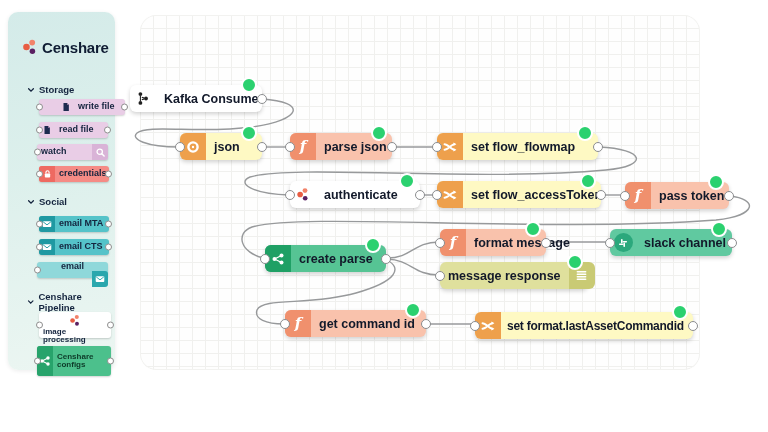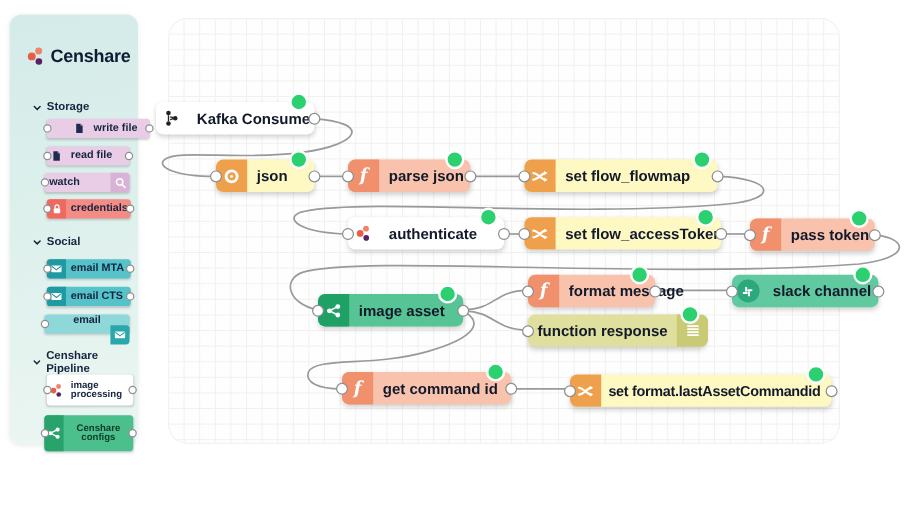--- a/index.html
+++ b/index.html
@@ -21,21 +21,21 @@
   .snode .sic.boxed-r{border-radius:0 3px 3px 0;}
   .snode .slbl{padding:0 4px;white-space:nowrap;line-height:1.05;}
   .snode .slbl.wrap{white-space:normal;font-size:8px;}
   .sport{position:absolute;width:5px;height:5px;border-radius:50%;background:#fff;
     border:1px solid #8e8e8e;top:50%;transform:translateY(-50%);}
   .sport.in{left:-3px;} .sport.out{right:-3px;}
   .s-pink{background:#e9cde6;}
   .s-red{background:#f58b85;} .s-red .sic{background:#ee6a61;}
   .s-teal{background:#55c3c9;} .s-teal .sic{background:#1f99a2;}
   .s-teal2{background:#8fd8da;} .s-teal2 .sic{background:#2aa7ad;}
-  .s-white{background:#ffffff;}
+  .s-white{background:#ffffff;flex-direction:column;}
   .s-green{background:#4cc08c;} .s-green .sic{background:#27a36b;}
   .s-pink .sic.plum{background:#d9b3d7;}
   .snode.tall{height:26px;} .snode.taller{height:30px;}
   .snode.tall .sic,.snode.taller .sic{height:100%;}
 
   
   .canvas{position:absolute;left:140px;top:15px;width:560px;height:355px;border-radius:16px;
     background:
      linear-gradient(#f0f0ee 1px,transparent 1px),
      linear-gradient(90deg,#f0f0ee 1px,transparent 1px);
@@ -86,21 +86,21 @@
 
   
   .si1{left:31px;top:87px;width:67px;padding-left:19px;}
   .si2{left:31px;top:110px;width:69px;}
   .si3{left:29px;top:132px;width:71px;}
   .si4{left:31px;top:154px;width:70px;}
   .si5{left:31px;top:204px;width:70px;}
   .si6{left:31px;top:227px;width:70px;}
   .si7{left:29px;top:250px;width:71px;flex-direction:column;}
   .si8{left:31px;top:300px;width:72px;}
-  .si9{left:29px;top:334px;width:74px;text-align:center;}
+  .si9{left:29px;top:334px;width:74px;}
   .sh1{left:19px;top:72px;} .sh2{left:19px;top:184px;} .sh3{left:19px;top:279px;}
 </style>
 </head>
 <body>
 
 <div class="stage">
 
   <div class="canvas"></div>
 
   <svg class="wires">
@@ -351,21 +351,21 @@
   <div class="node c-green n8">
     <span class="port in"></span>
     <span class="ic">
       <svg width="14" height="14" viewBox="0 0 14 14">
           <path d="M3.5 7 L10.5 3.5 M3.5 7 L10.5 10.5" stroke="#fff" stroke-width="1.3"></path>
           <circle cx="3.5" cy="7" r="2" fill="#fff"></circle>
           <circle cx="10.5" cy="3.5" r="2" fill="#fff"></circle>
           <circle cx="10.5" cy="10.5" r="2" fill="#fff"></circle>
         </svg>
       </span>
-    <span class="lbl">image asset</span>
+    <span class="lbl">create parse</span>
     <span class="dot"></span>
     <span class="port out"></span>
   </div>
 
   <div class="node c-salmon n9">
     <span class="port in"></span>
     <span class="ic">
         <span class="fglyph">f</span>
       </span>
     <span class="lbl">format message</span>
@@ -382,21 +382,21 @@
           </svg>
         </span>
       </span>
     <span class="lbl">slack channel</span>
     <span class="dot"></span>
     <span class="port out"></span>
   </div>
 
   <div class="node c-khaki n11">
     <span class="port in"></span>
-    <span class="lbl">function response</span>
+    <span class="lbl">message response</span>
     <span class="ic right">
       <svg width="13" height="13" viewBox="0 0 14 14">
           <path d="M2.5 3 h9 M2.5 5.7 h9 M2.5 8.4 h9 M2.5 11.1 h9" stroke="#fff" stroke-width="1.6" stroke-linecap="round"></path>
         </svg>
       </span>
     <span class="dot"></span>
   </div>
 
   <div class="node c-salmon n12">
     <span class="port in"></span>

